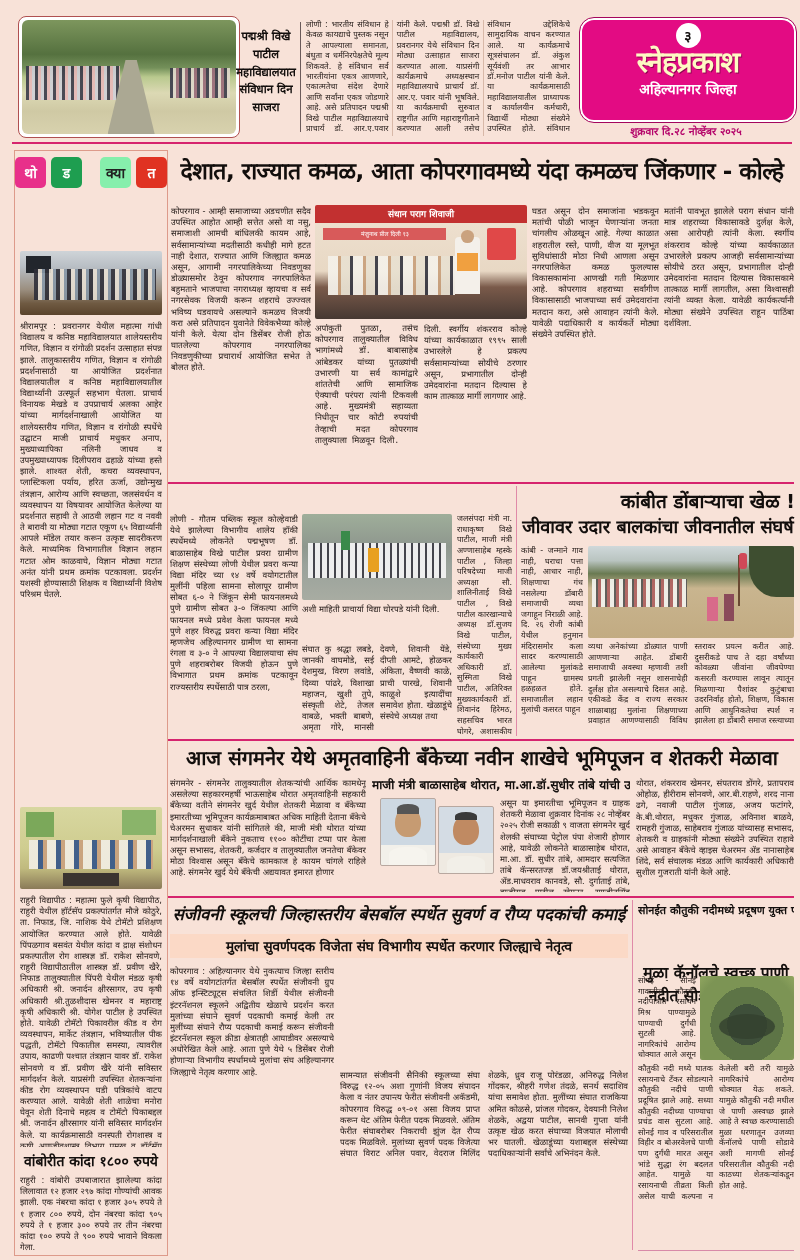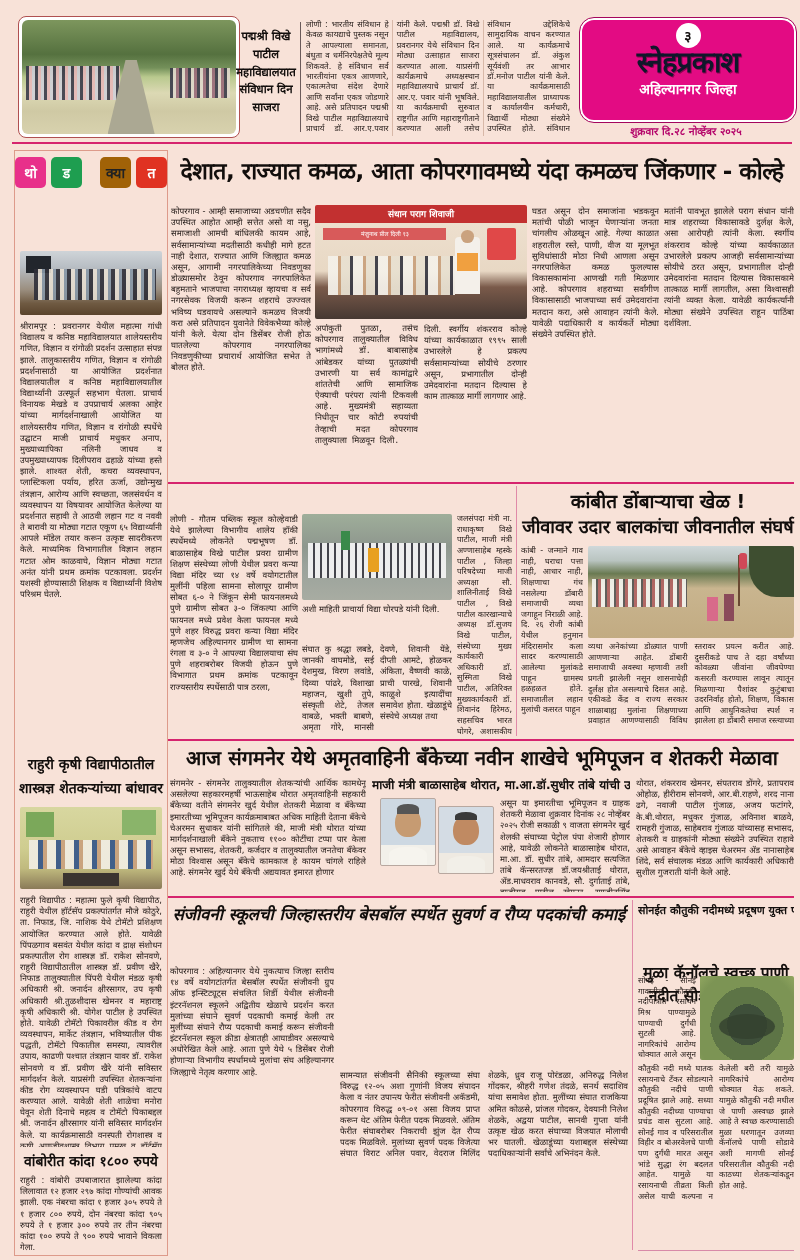--- a/index.html
+++ b/index.html
@@ -14,21 +14,21 @@
   .rule-v{background:#e08aa8;width:1px;}
   .ph{position:absolute;border-radius:2px;overflow:hidden;}
   .frame{background:#fff;border:1px solid #b05050;border-radius:8px;}
   .tile{width:31px;height:31px;border-radius:5px;display:flex;align-items:center;justify-content:center;
         font-weight:700;font-size:14px;color:#fff;}
   .cols3{column-count:3;column-gap:8px;column-rule:1px solid #d8b8a8;}
   .masthead{background:#e30b83;border:2px solid #ffffff;outline:1.5px solid #a4065e;border-radius:14px;
             display:flex;flex-direction:column;align-items:center;}
   .mh-circle{width:25px;height:25px;border-radius:50%;background:#fff;color:#151111;font-weight:700;
              font-size:14px;display:flex;align-items:center;justify-content:center;margin-top:3px;}
-  .mh-title{color:#0f172a;font-size:29px;font-weight:800;line-height:1.0;letter-spacing:-1px;
+  .mh-title{color:#fef9c3;font-size:29px;font-weight:800;line-height:1.0;letter-spacing:-1px;
             text-shadow:1px 1px 0 #8d0452;}
   .mh-sub{color:#fff;font-size:14px;font-weight:700;margin-top:2px;}
   .kicker-strip{background:#fbd9c6;}
   .head-fig{position:absolute;border-radius:50% 50% 0 0;}
 </style>
 </head>
 <body>
 
 <div id="page">
 
@@ -53,33 +53,32 @@
     <div class="mh-sub">अहिल्यानगर जिल्हा</div>
   </div>
   <div class="abs hd" style="left:580px;top:124px;width:212px;font-size:10.5px;color:#b5076b;">शुक्रवार दि.२८ नोव्हेंबर २०२५</div>
 
   <div class="abs rule-h" style="left:12px;top:142px;width:780px;"></div>
 
   <div class="abs" style="left:14px;top:150px;width:152px;height:1104px;border:1px solid #dd9a8a;">
     <div class="abs" style="left:0;top:6px;width:152px;display:flex;justify-content:center;gap:5px;">
       <div class="tile" style="background:#e8308a;">थो</div>
       <div class="tile" style="background:#1e9e50;">ड</div>
-      <div class="tile" style="background:#a16207;color:#222;margin-left:13px;">क्या</div>
+      <div class="tile" style="background:#86efac;color:#222;margin-left:13px;">क्या</div>
       <div class="tile" style="background:#e03222;">त</div>
     </div>
 
     <div class="ph" style="left:5px;top:100px;width:142px;height:64px;
       background:linear-gradient(180deg,#cfd4d8 0%,#b8bec4 25%,#9b8f80 60%,#6f5a42 82%,#5a432c 100%);">
       <div class="abs" style="left:4%;top:8%;width:18%;height:26%;background:#22262c;"></div>
       <div class="abs" style="left:10%;top:28%;width:86%;height:48%;opacity:.9;
         background:repeating-linear-gradient(90deg,#2e2e38 0 4px,#e8e0d4 4px 8px,#8898a8 8px 11px);"></div>
     </div>
     <div class="abs bt" style="left:5px;top:170px;width:142px;height:428px;">श्रीरामपूर : प्रवरानगर येथील महात्मा गांधी विद्यालय व कनिष्ठ महाविद्यालयात शालेयस्तरीय गणित, विज्ञान व रांगोळी प्रदर्शन उत्साहात संपन्न झाले. तालुकास्तरीय गणित, विज्ञान व रांगोळी प्रदर्शनासाठी या आयोजित प्रदर्शनात विद्यालयातील व कनिष्ठ महाविद्यालयातील विद्यार्थ्यांनी उत्स्फूर्त सहभाग घेतला. प्राचार्य विनायक मेखडे व उपप्राचार्य अलका आहेर यांच्या मार्गदर्शनाखाली आयोजित या शालेयस्तरीय गणित, विज्ञान व रांगोळी स्पर्धेचे उद्घाटन माजी प्राचार्य मधुकर अनाप, मुख्याध्यापिका नलिनी जाधव व उपमुख्याध्यापक दिलीपराव ढहाळे यांच्या हस्ते झाले. शाश्वत शेती, कचरा व्यवस्थापन, प्लास्टिकला पर्याय, हरित ऊर्जा, उद्योन्मुख तंत्रज्ञान, आरोग्य आणि स्वच्छता, जलसंवर्धन व व्यवस्थापन या विषयावर आयोजित केलेल्या या प्रदर्शनात सहावी ते आठवी लहान गट व नववी ते बारावी या मोठ्या गटात एकूण ६५ विद्यार्थ्यांनी आपले मॉडेल तयार करून उत्कृष्ट सादरीकरण केले. माध्यमिक विभागातील विज्ञान लहान गटात ओम काळवाघे, विज्ञान मोठ्या गटात अनंत यांनी प्रथम क्रमांक पटकावला. प्रदर्शन यशस्वी होण्यासाठी शिक्षक व विद्यार्थ्यांनी विशेष परिश्रम घेतले.</div>
 
-    <div class="abs hd" style="left:3px;top:602px;width:146px;font-size:14px;line-height:1.7;">राहुरी कृषी विद्यापीठातील शास्त्रज्ञ शेतकऱ्यांच्या बांधावर</div>
     <div class="ph" style="left:5px;top:656px;width:142px;height:82px;
       background:linear-gradient(180deg,#d8d7a0 0%,#cfcd90 50%,#c0ba7e 75%,#8a7a58 100%);">
       <div class="abs" style="left:4%;top:6%;width:20%;height:30%;background:#7ba85a;"></div>
       <div class="abs" style="right:4%;top:4%;width:24%;height:30%;background:#8ab46a;"></div>
       <div class="abs" style="left:6%;top:40%;width:88%;height:36%;opacity:.95;
         background:repeating-linear-gradient(90deg,#f0ece0 0 9px,#3a5a8a 9px 14px,#caa27e 14px 18px);"></div>
       <div class="abs" style="left:30%;bottom:4%;width:40%;height:16%;background:#3a3430;"></div>
     </div>
     <div class="abs bt" style="left:5px;top:744px;width:142px;height:252px;">राहुरी विद्यापीठ : महात्मा फुले कृषी विद्यापीठ, राहुरी येथील हॉर्टसॅप प्रकल्पांतर्गत मौजे कोठुरे, ता. निफाड, जि. नाशिक येथे टोमॅटो प्रशिक्षण आयोजित करण्यात आले होते. यावेळी पिंपळगाव बसवंत येथील कांदा व द्राक्ष संशोधन प्रकल्पातील रोग शास्त्रज्ञ डॉ. राकेश सोनवणे, राहुरी विद्यापीठातील शास्त्रज्ञ डॉ. प्रवीण खैरे, निफाड तालुक्यातील पिंपरी येथील मंडळ कृषी अधिकारी श्री. जनार्दन क्षीरसागर, उप कृषी अधिकारी श्री.तुळशीदास खेमनर व महाराष्ट्र कृषी अधिकारी श्री. योगेश पाटील हे उपस्थित होते. यावेळी टोमॅटो पिकावरील कीड व रोग व्यवस्थापन, मार्केट तंत्रज्ञान, भविष्यातील पीक पद्धती, टोमॅटो पिकातील समस्या, त्यावरील उपाय, काढणी पश्चात तंत्रज्ञान यावर डॉ. राकेश सोनवणे व डॉ. प्रवीण खैरे यांनी सविस्तर मार्गदर्शन केले. याप्रसंगी उपस्थित शेतकऱ्यांना कीड रोग व्यवस्थापन घडी पत्रिकांचे वाटप करण्यात आले. यावेळी शेती शाळेचा मनोरा घेवून शेती दिनाचे महत्व व टोमॅटो पिकाबद्दल श्री. जनार्दन क्षीरसागर यांनी सविस्तर मार्गदर्शन केले. या कार्यक्रमासाठी वनस्पती रोगशास्त्र व कृषी अणुजीवशास्त्र विभाग प्रमुख व हॉर्टसॅप प्रकल्प प्रमुख डॉ. रवींद्र गायकवाड व हॉर्टसॅप प्रकल्पाचे समन्वयक डॉ. संजय कोळसे यांचे मार्गदर्शन लाभले.</div>
 
@@ -119,21 +118,21 @@
       background:repeating-linear-gradient(90deg,#f2f2f2 0 5px,#404048 5px 7px);"></div>
     <div class="abs" style="left:44%;top:40%;width:7%;height:28%;background:#e8a020;"></div>
     <div class="abs" style="left:26%;top:20%;width:6%;height:22%;background:#3a8a4a;"></div>
   </div>
   <div class="abs bt" style="left:302px;top:604px;width:150px;height:38px;">अशी माहिती प्राचार्या विद्या घोरपडे यांनी दिली.</div>
   <div class="abs bt" style="left:302px;top:644px;width:150px;height:92px;column-count:2;column-gap:6px;">संघात कु श्रद्धा लबडे, जानकी वाघमोडे, सई देशमुख, विरण लवांडे, दिव्या पांढरे, विशाखा महाजन, खुशी तुपे, संस्कृती शेटे, तेजल वाबळे, भक्ती बाबणे, अमृता गोरे, मानसी देवणे, शिवानी येंडे, दीप्ती आमटे, होळकर अंकिता, वैष्णवी काळे, प्राची पारखे, शिवानी काळुशे इत्यादींचा समावेश होता. खेळाडूंचे संस्थेचे अध्यक्ष तथा</div>
   <div class="abs bt" style="left:457px;top:514px;width:55px;height:222px;font-size:8px;">जलसंपदा मंत्री ना. राधाकृष्ण विखे पाटील, माजी मंत्री अण्णासाहेब म्हस्के पाटील , जिल्हा परिषदेच्या माजी अध्यक्षा सौ. शालिनीताई विखे पाटील , विखे पाटील कारखान्याचे अध्यक्ष डॉ.सुजय विखे पाटील, संस्थेच्या मुख्य कार्यकारी अधिकारी डॉ. सुस्मिता विखे पाटील, अतिरिक्त मुख्यकार्यकारी डॉ. शिवानंद हिरेमठ, सहसचिव भारत घोगरे, अशासकीय संचालक प्रदीप दिघे, शिक्षण संचालिका लीलावती सरोदे यांनी केले.</div>
 
   <div class="abs rule-v" style="left:516px;top:486px;height:250px;"></div>
 
-  <div class="abs hd nowrap" style="left:521px;top:488px;width:274px;font-size:19px;">कांबीत डोंबाऱ्याचा खेळ !</div>
+  <div class="abs hd nowrap" style="left:521px;top:488px;width:274px;font-size:19px;text-align:right;">कांबीत डोंबाऱ्याचा खेळ !</div>
   <div class="abs hd nowrap" style="left:521px;top:514px;width:274px;font-size:18px;">जीवावर उदार बालकांचा जीवनातील संघर्ष</div>
 
   <div class="abs bt" style="left:521px;top:546px;width:62px;height:190px;font-size:8px;">कांबी - जन्माने गाव नाही, घराचा पत्ता नाही, आधार नाही, शिक्षणाचा गंध नसलेल्या डोंबारी समाजाची व्यथा जगाहून निराळी आहे. दि. २६ रोजी कांबी येथील हनुमान मंदिरासमोर कला सादर करण्यासाठी आलेल्या मुलांकडे पाहून ग्रामस्थ हळहळत होते. समाजातील लहान मुलांची कसरत पाहून</div>
   <div class="ph" style="left:588px;top:546px;width:206px;height:92px;
     background:linear-gradient(180deg,#cfd8da 0%,#b9c4c0 16%,#6a7a52 30%,#c9b58f 46%,#c2ab82 100%);">
     <div class="abs" style="left:2%;top:36%;width:46%;height:30%;opacity:.9;
       background:repeating-linear-gradient(90deg,#f4f4f0 0 4px,#555 4px 6px,#b06060 6px 9px);"></div>
     <div class="abs" style="right:0;top:0;width:22%;height:55%;background:#3e4e30;border-radius:0 0 0 60%;"></div>
     <div class="abs" style="right:26%;top:10%;width:2px;height:55%;background:#6a4a32;"></div>
     <div class="abs" style="right:23%;top:8%;width:8px;height:16px;background:#d04858;border-radius:3px;"></div>
@@ -160,20 +159,21 @@
     <div class="abs" style="left:30%;top:8%;width:40%;height:12%;background:#3a3a3a;border-radius:50% 50% 0 0;"></div>
     <div class="abs" style="left:14%;bottom:0;width:72%;height:26%;background:#f2efe8;border-radius:40% 40% 0 0;"></div>
   </div>
 
   <div class="abs bt" style="left:500px;top:798px;width:130px;height:94px;">असून या इमारतीचा भूमिपूजन व ग्राहक शेतकरी मेळावा शुक्रवार दिनांक २८ नोव्हेंबर २०२५ रोजी सकाळी ९ वाजता संगमनेर खुर्द शेलकी संघाच्या पेट्रोल पंपा शेजारी होणार आहे, यावेळी लोकनेते बाळासाहेब थोरात, मा.आ. डॉ. सुधीर तांबे, आमदार सत्यजित तांबे कॅन्सरतज्ज्ञ डॉ.जयश्रीताई थोरात, ॲड.माधवराव कानवडे, सौ. दुर्गाताई तांबे, बाजीराव पाटील खेमनर, रणजीतसिंह देशमुख, लहान भाऊ पाटील गुंजाळ, लक्ष्मणराव कुटे, पांडुरंग पाटील घुले, इंद्रजीत भाऊ</div>
   <div class="abs bt" style="left:636px;top:778px;width:158px;height:114px;">थोरात, शंकरराव खेमनर, संपतराव डोंगरे, प्रतापराव ओहोळ, हीरीराम सोनवणे, आर.बी.राहणे, शरद नाना ढगे, नवाजी पाटील गुंजाळ, अजय फटांगरे, के.बी.थोरात, मधुकर गुंजाळ, अविनाश बाळवे, रामहरी गुंजाळ, साहेबराव गुंजाळ यांच्यासह सभासद, शेतकरी व ग्राहकांनी मोठ्या संख्येने उपस्थित राहावे असे आवाहन बँकेचे व्हाइस चेअरमन ॲड नानासाहेब शिंदे, सर्व संचालक मंडळ आणि कार्यकारी अधिकारी सुशील गुजराती यांनी केले आहे.</div>
 
   <div class="abs rule-h" style="left:168px;top:896px;width:626px;"></div>
 
   <div class="abs hd nowrap" style="left:170px;top:902px;width:458px;font-size:16.5px;font-style:italic;">संजीवनी स्कूलची जिल्हास्तरीय बेसबॉल स्पर्धेत सुवर्ण व रौप्य पदकांची कमाई</div>
+  <div class="abs hd kicker-strip nowrap" style="left:170px;top:934px;width:458px;height:24px;font-size:13.5px;line-height:24px;">मुलांचा सुवर्णपदक विजेता संघ विभागीय स्पर्धेत करणार जिल्ह्याचे नेतृत्व</div>
 
   <div class="abs bt" style="left:170px;top:966px;width:164px;height:284px;">कोपरगाव : अहिल्यानगर येथे नुकत्याच जिल्हा स्तरीय १४ वर्षे वयोगटांतर्गत बेसबॉल स्पर्धेत संजीवनी ग्रुप ऑफ इन्स्टिट्यूट्स संचलित शिर्डी येथील संजीवनी इंटरनॅशनल स्कूलने अद्वितीय खेळाचे प्रदर्शन करत मुलांच्या संघाने सुवर्ण पदकाची कमाई केली तर मुलींच्या संघाने रौप्य पदकाची कमाई करून संजीवनी इंटरनॅशनल स्कूल क्रीडा क्षेत्रातही आघाडीवर असल्याचे अधोरेखित केले आहे. आता पुणे येथे ५ डिसेंबर रोजी होणाऱ्या विभागीय स्पर्धांमध्ये मुलांचा संघ अहिल्यानगर जिल्ह्याचे नेतृत्व करणार आहे.</div>
 
   <div class="abs bt" style="left:340px;top:1070px;width:288px;height:180px;column-count:2;column-gap:8px;">सामन्यात संजीवनी सैनिकी स्कूलच्या संघा विरुद्ध १२-०५ अशा गुणांनी विजय संपादन केला व नंतर उपान्त्य फेरीत संजीवनी अकॅडमी, कोपरगाव विरुद्ध ०९-०१ असा विजय प्राप्त करून थेट अंतिम फेरीत पदक मिळवले. अंतिम फेरीत संघाबरोबर निकराची झुंज देत रौप्य पदक मिळविले. मुलांच्या सुवर्ण पदक विजेत्या संघात विराट अनिल पवार, वेदराज मिलिंद शेळके, ध्रुव राजू पोरंडळा, अनिरुद्ध निलेश गोंदकर, श्रीहरी गणेश तंदळे, सनर्थ सदाशिव यांचा समावेश होता. मुलींच्या संघात राजकिया अमित कोळसे, प्रांजल गोदकर, देवयानी निलेश शेळके, अद्वया पाटील, सानवी गुप्ता यांनी उत्कृष्ट खेळ करत संघाच्या विजयात मोलाची भर घातली. खेळाडूंच्या यशाबद्दल संस्थेच्या पदाधिकाऱ्यांनी सर्वांचे अभिनंदन केले.</div>
 
   <div class="abs rule-v" style="left:632px;top:900px;height:350px;"></div>
 
   <div class="abs hd nowrap" style="left:638px;top:902px;width:156px;font-size:11px;">सोनईत कौतुकी नदीमध्ये प्रदूषण युक्त पाणी</div>
   <div class="abs hd" style="left:638px;top:918px;width:156px;font-size:15.5px;line-height:1.5;margin-top:44px;">मुळा कॅनॉलचे स्वच्छ पाणी नदीत सोडण्याची मागणी</div>
 

